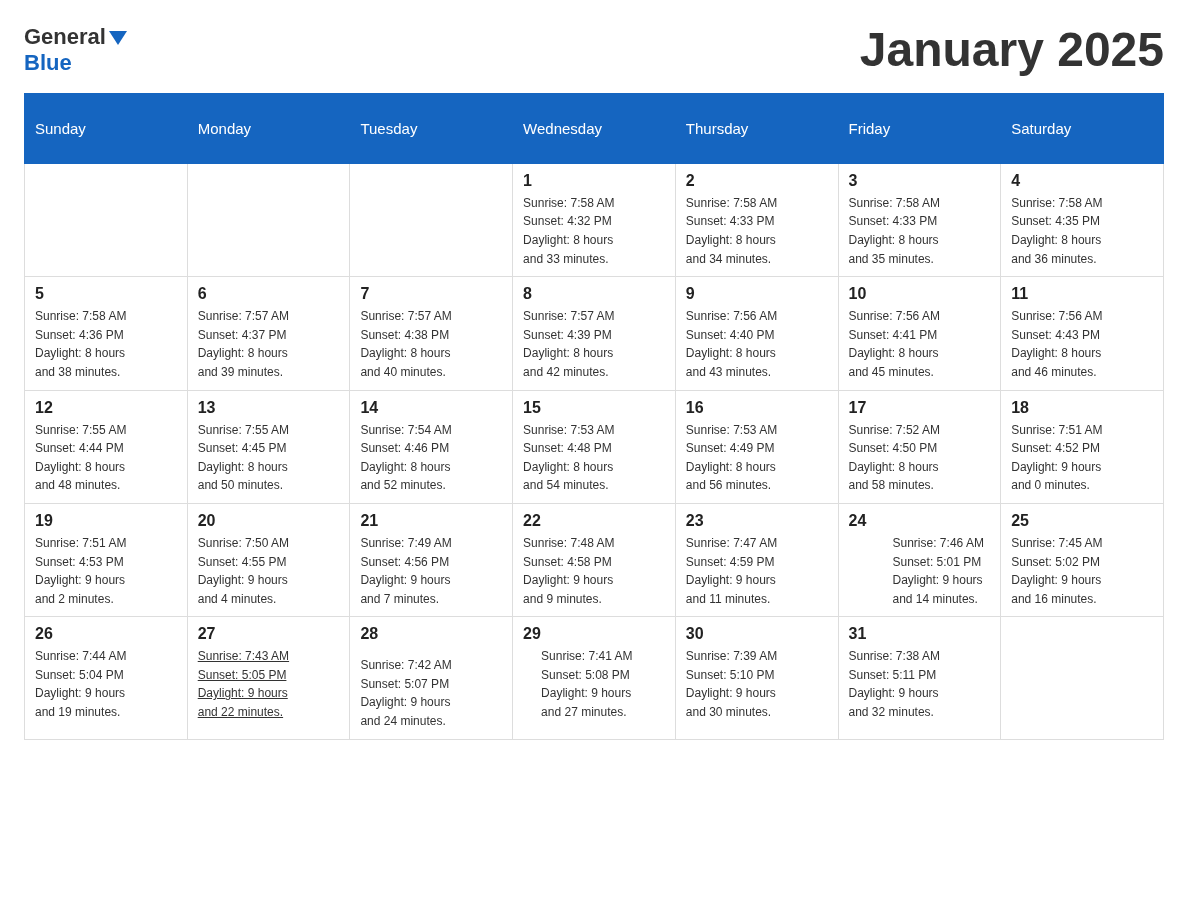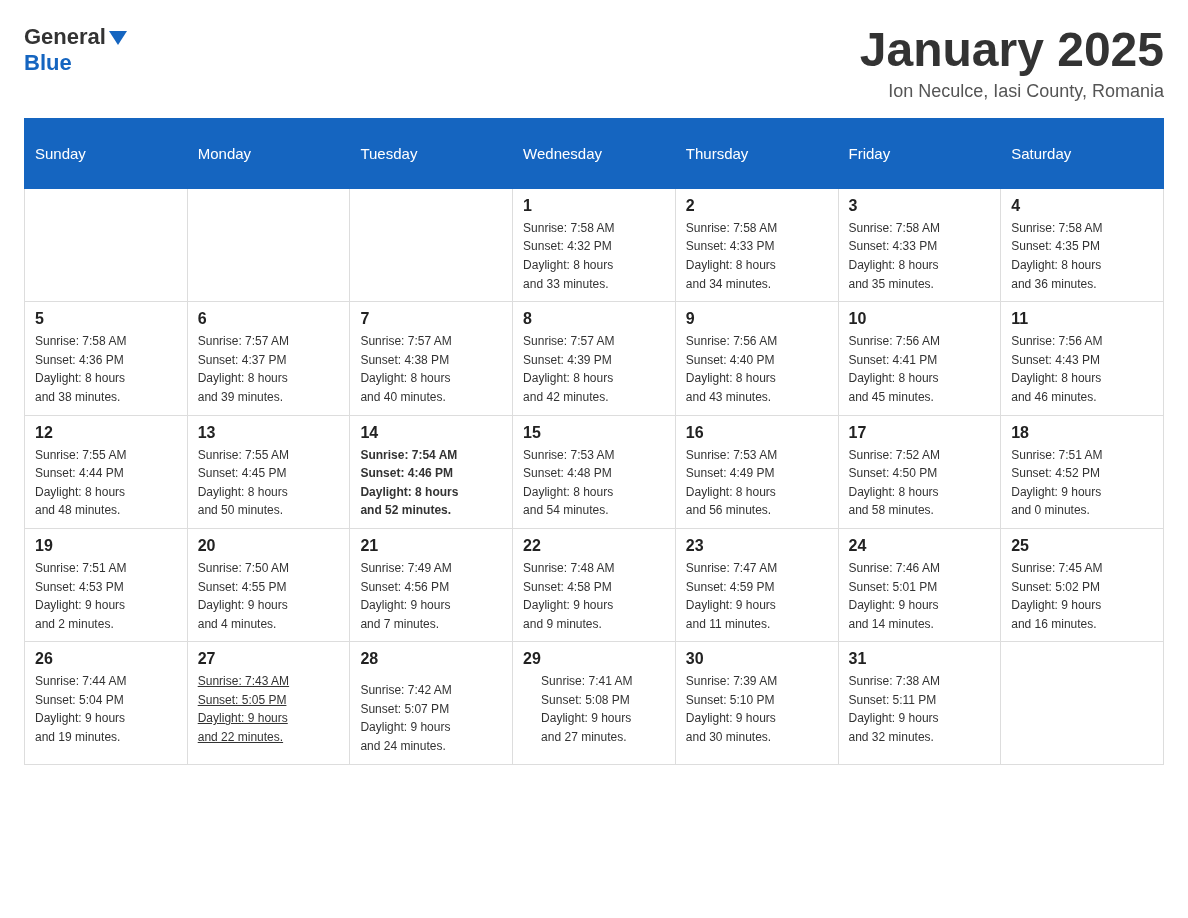--- a/index.html
+++ b/index.html
@@ -98,21 +98,20 @@
           <polygon points="0,0 18,0 9,14" fill="#1565C0"></polygon>
         </svg>
       </span>
     </div>
     <div>
       <span class="logo-text-blue">Blue</span>
     </div>
   </div>
   <div class="title-area">
     <div class="calendar-title">January 2025</div>
-    <div class="calendar-subtitle">Ion Neculce, Iasi County, Romania</div>
   </div>
 </div>
 
 <table class="calendar-table">
   <thead>
     <tr>
     <th>Sunday</th>
         <th>Monday</th>
         <th>Tuesday</th>
         <th>Wednesday</th>
@@ -216,21 +215,21 @@
         </td>
         <td>
           <div class="day-number">13</div>
           <div class="day-info" style="white-space: pre-line;">Sunrise: 7:55 AM
 Sunset: 4:45 PM
 Daylight: 8 hours
 and 50 minutes.</div>
         </td>
         <td>
           <div class="day-number">14</div>
-          <div class="day-info" style="white-space: pre-line; font-weight: bold;">Sunrise: 7:54 AM
+          <div class="day-info" style="white-space: pre-line;">Sunrise: 7:54 AM
 Sunset: 4:46 PM
 Daylight: 8 hours
 and 52 minutes.</div>
         </td>
         <td>
           <div class="day-number">15</div>
           <div class="day-info" style="white-space: pre-line;">Sunrise: 7:53 AM
 Sunset: 4:48 PM
 Daylight: 8 hours
 and 54 minutes.</div>
@@ -288,21 +287,21 @@
         </td>
         <td>
           <div class="day-number">23</div>
           <div class="day-info" style="white-space: pre-line;">Sunrise: 7:47 AM
 Sunset: 4:59 PM
 Daylight: 9 hours
 and 11 minutes.</div>
         </td>
         <td>
           <div class="day-number">24</div>
-          <div class="day-info" style="white-space: pre-line;">Sunrise: 7:46 AM
+          <div class="day-info" style="white-space: pre-line; margin-left: 44px;">Sunrise: 7:46 AM
 Sunset: 5:01 PM
 Daylight: 9 hours
 and 14 minutes.</div>
         </td>
         <td>
           <div class="day-number">25</div>
           <div class="day-info" style="white-space: pre-line;">Sunrise: 7:45 AM
 Sunset: 5:02 PM
 Daylight: 9 hours
 and 16 minutes.</div>

